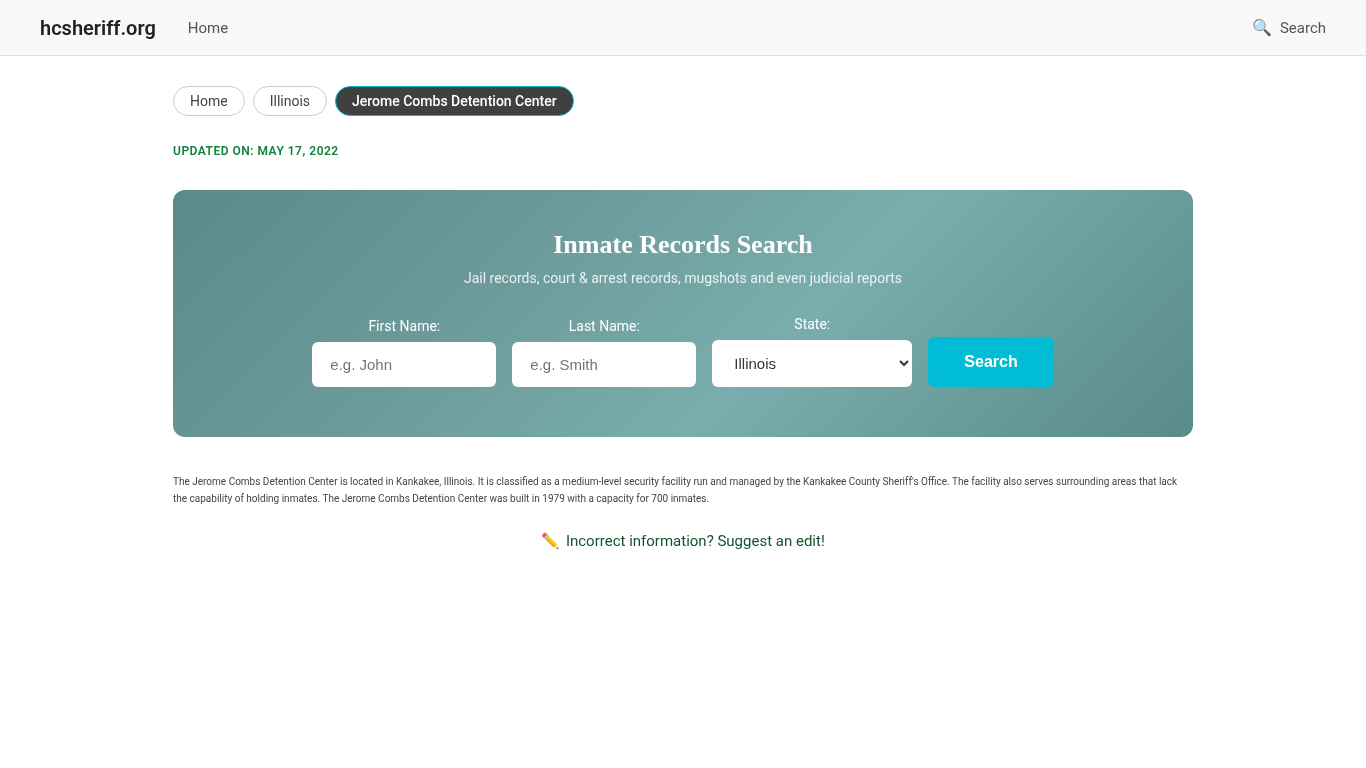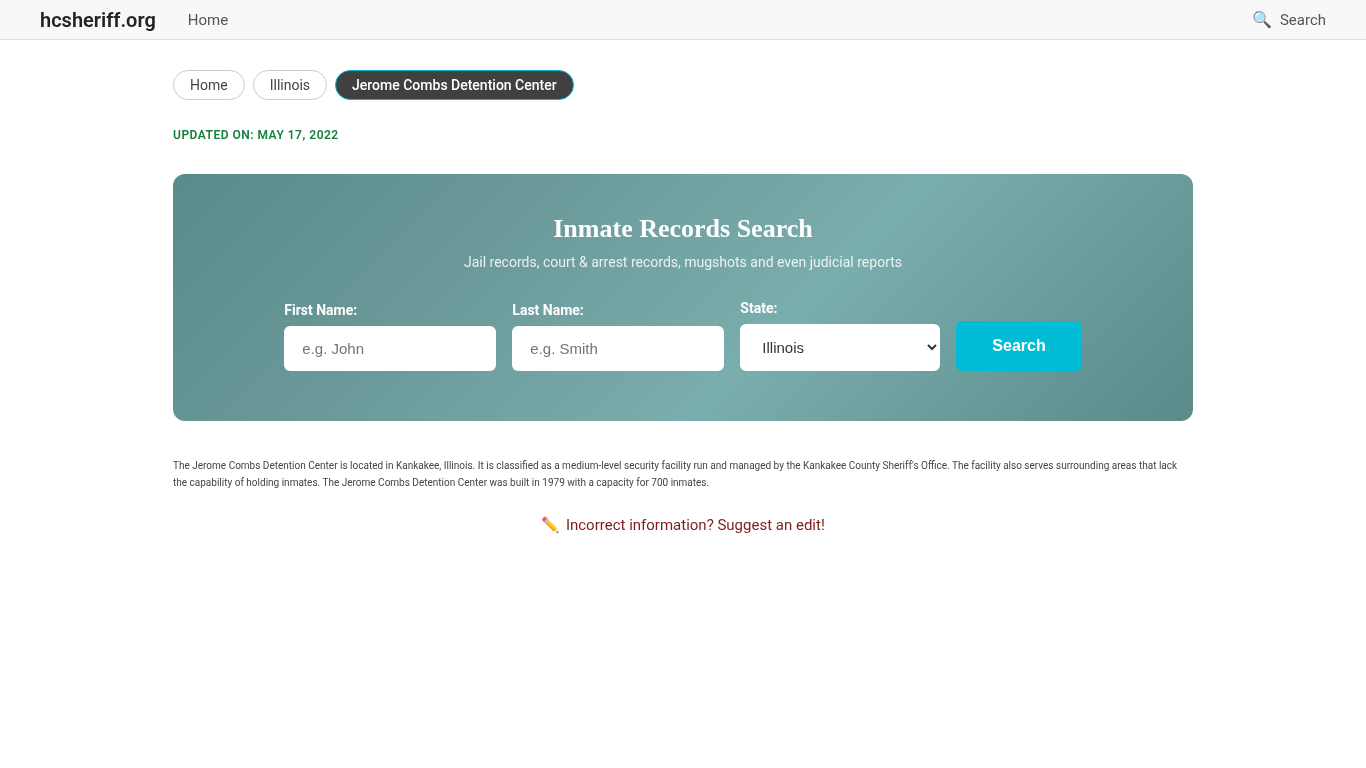--- a/index.html
+++ b/index.html
@@ -14,21 +14,21 @@
       color: #333;
       width: 1366px;
       min-height: 768px;
     }
 
     
     .nav-bar {
       background: #f8f8f8;
       border-bottom: 1px solid #e0e0e0;
       padding: 0 40px;
-      height: 40px;
+      height: 56px;
       display: flex;
       align-items: center;
       justify-content: space-between;
     }
 
     .nav-left {
       display: flex;
       align-items: center;
       gap: 32px;
     }
@@ -144,31 +144,32 @@
 
     .form-group {
       display: flex;
       flex-direction: column;
       gap: 8px;
     }
 
     .form-label {
       font-size: 14px;
       color: #fff;
-      font-weight: 700;
+      font-weight: 400;
+      text-align: center;
     }
 
     .form-input {
       padding: 14px 18px;
       border: none;
       border-radius: 6px;
       font-size: 15px;
       color: #999;
       background: #fff;
-      width: 212px;
+      width: 184px;
       outline: none;
     }
 
     .form-select {
       padding: 14px 18px;
       border: none;
       border-radius: 6px;
       font-size: 15px;
       color: #333;
       background: #fff;
@@ -199,21 +200,21 @@
       max-width: 1020px;
     }
 
     
     .suggest-link-container {
       text-align: center;
       margin-top: 24px;
     }
 
     .suggest-link {
-      color: #7f1d1d;
+      color: #14532d;
       text-decoration: none;
       font-size: 15px;
       margin-top: 26px;
     }
 
     .pencil-icon {
       margin-right: 6px;
     }
   </style>
 </head>

